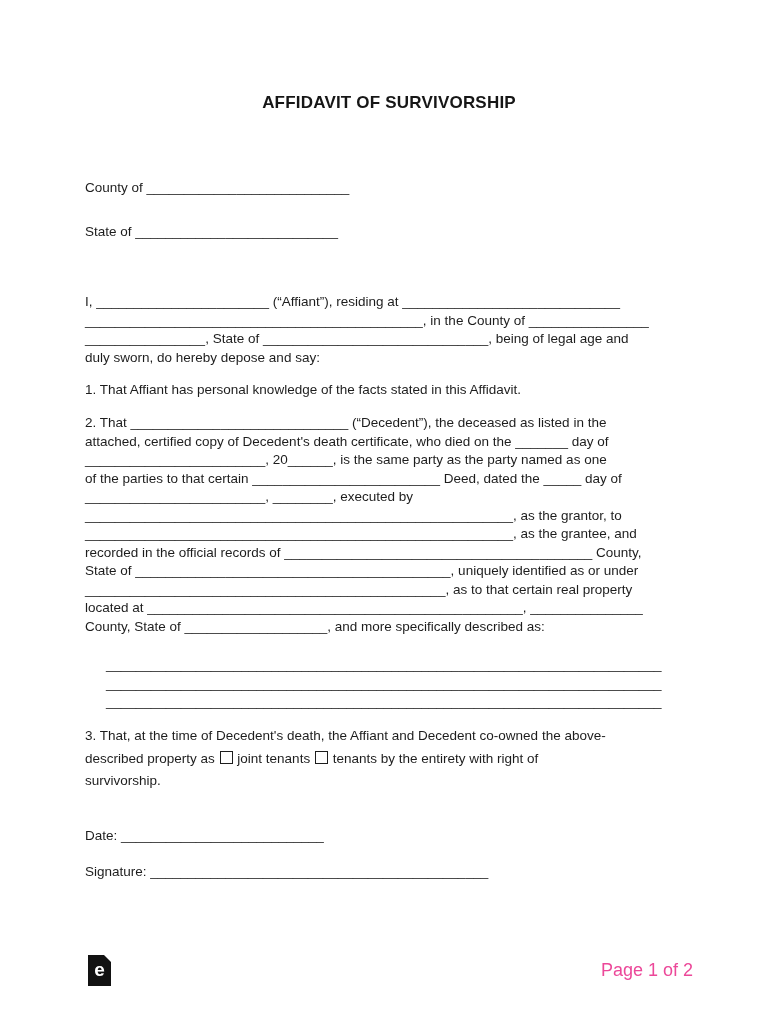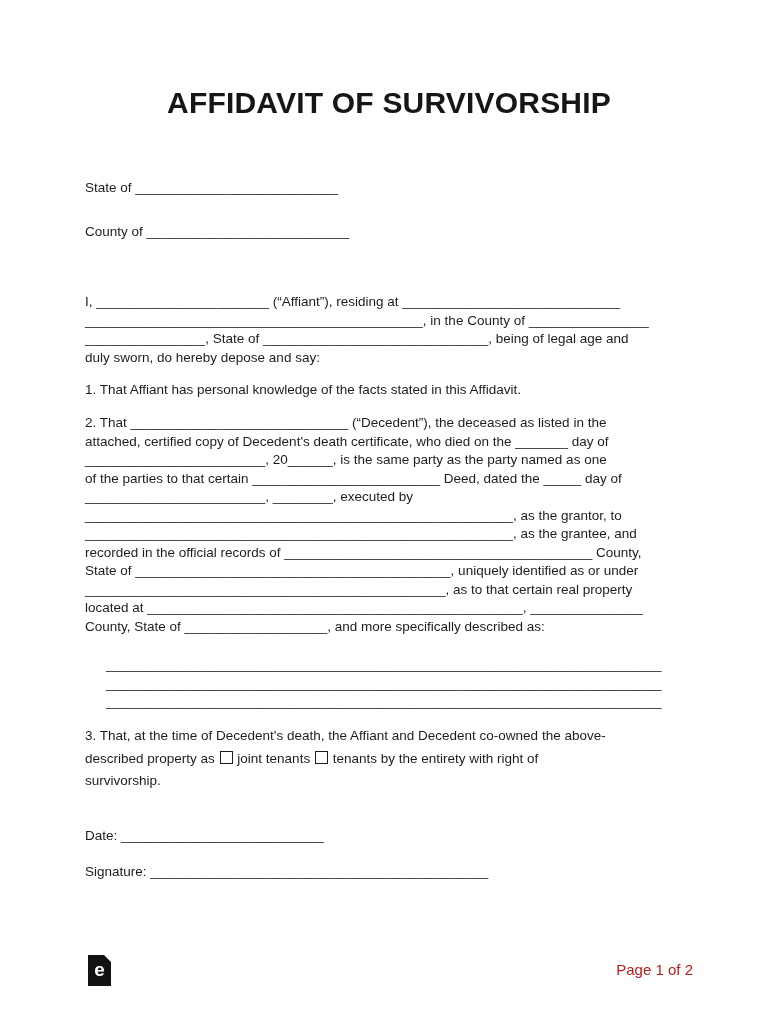--- a/index.html
+++ b/index.html
@@ -16,21 +16,21 @@
     font-family: "Liberation Sans", "DejaVu Sans", sans-serif;
     font-size: 13.5px;
     line-height: 18.5px;
     overflow: hidden;
   }
   .content {
     padding: 0 84px 0 85px;
   }
   .doc-title {
     margin: 88px 0 0 0;
-    font-size: 30px;
+    font-size: 17px;
     line-height: 30px;
     font-weight: bold;
     text-align: center;
     letter-spacing: 0.2px;
     color: #161616;
   }
   .pre {
     white-space: pre-line;
   }
   .state-block {
@@ -87,35 +87,35 @@
     color: #ffffff;
     font-weight: bold;
     font-size: 19px;
     line-height: 30px;
     text-align: center;
   }
   .page-number {
     position: absolute;
     right: 84px;
     top: 961px;
-    font-size: 15px;
-    color: #b91c1c;
+    font-size: 18px;
+    color: #ec4899;
   }
 </style>
 </head>
 <body>
 
 <div class="page">
   <div class="content">
 
     <h1 class="doc-title">AFFIDAVIT OF SURVIVORSHIP</h1>
 
     <div class="state-block pre">
+      <div>County of ___________________________</div>
       <div>State of ___________________________</div>
-      <div>County of ___________________________</div>
     </div>
 
     <p class="opening pre">I, _______________________ (“Affiant”), residing at _____________________________
 _____________________________________________, in the County of ________________
 ________________, State of ______________________________, being of legal age and
 duly sworn, do hereby depose and say:</p>
 
     <p class="para1 pre">1. That Affiant has personal knowledge of the facts stated in this Affidavit.</p>
 
     <p class="para2 pre">2. That _____________________________ (“Decedent”), the deceased as listed in the

